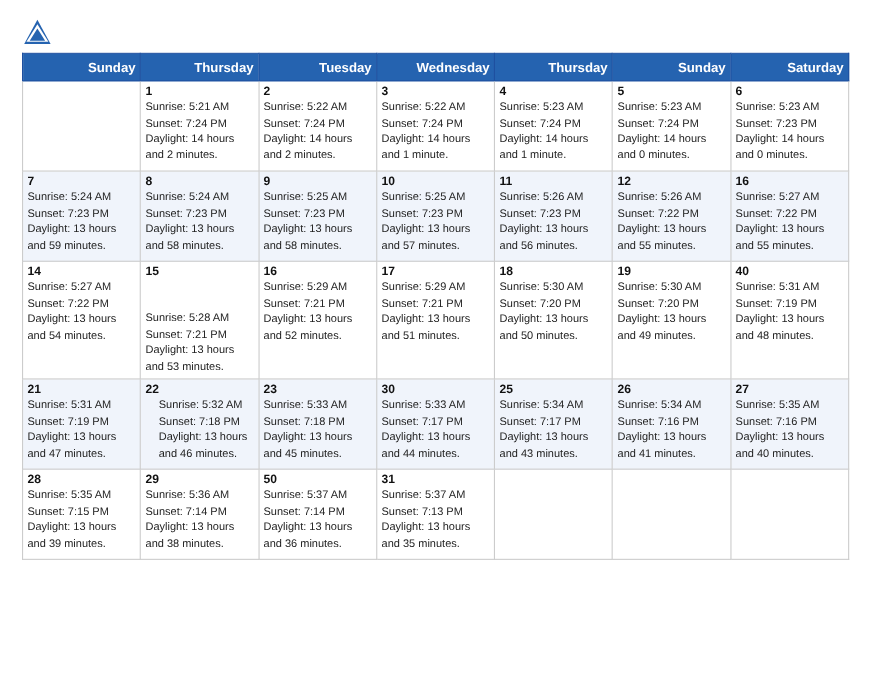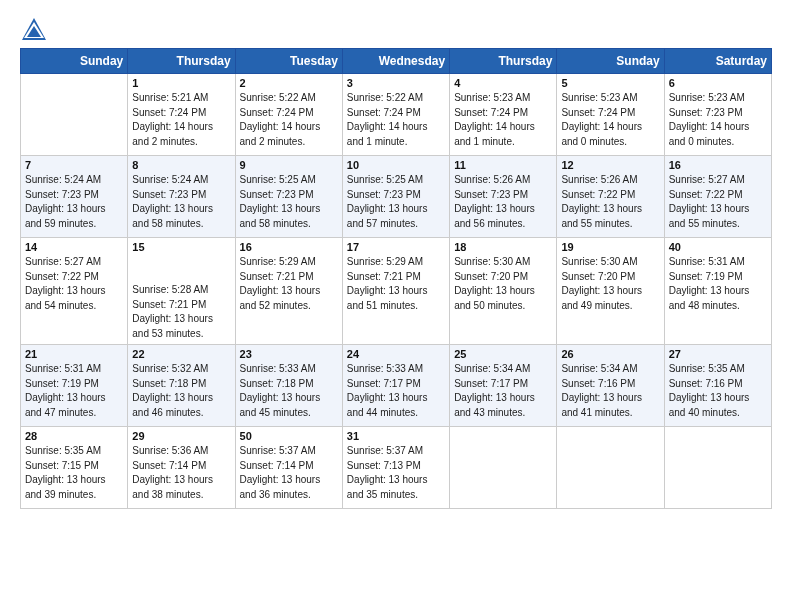--- a/index.html
+++ b/index.html
@@ -283,34 +283,34 @@
         <tr>
           <td>
             <span class="day-number">21</span>
             <div class="day-info" style="white-space: pre-line;">Sunrise: 5:31 AM
 Sunset: 7:19 PM
 Daylight: 13 hours
 and 47 minutes.</div>
           </td>
           <td>
             <span class="day-number">22</span>
-            <div class="day-info" style="white-space: pre-line;">Sunrise: 5:32 AM
+            <div class="day-info" style="white-space: pre-line; margin-left: 12px;">Sunrise: 5:32 AM
 Sunset: 7:18 PM
 Daylight: 13 hours
 and 46 minutes.</div>
           </td>
           <td>
             <span class="day-number">23</span>
             <div class="day-info" style="white-space: pre-line;">Sunrise: 5:33 AM
 Sunset: 7:18 PM
 Daylight: 13 hours
 and 45 minutes.</div>
           </td>
           <td>
-            <span class="day-number">24</span>
+            <span class="day-number">30</span>
             <div class="day-info" style="white-space: pre-line;">Sunrise: 5:33 AM
 Sunset: 7:17 PM
 Daylight: 13 hours
 and 44 minutes.</div>
           </td>
           <td>
             <span class="day-number">25</span>
             <div class="day-info" style="white-space: pre-line;">Sunrise: 5:34 AM
 Sunset: 7:17 PM
 Daylight: 13 hours

